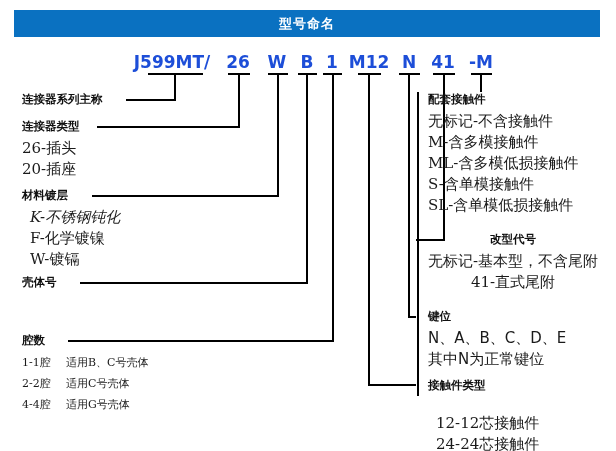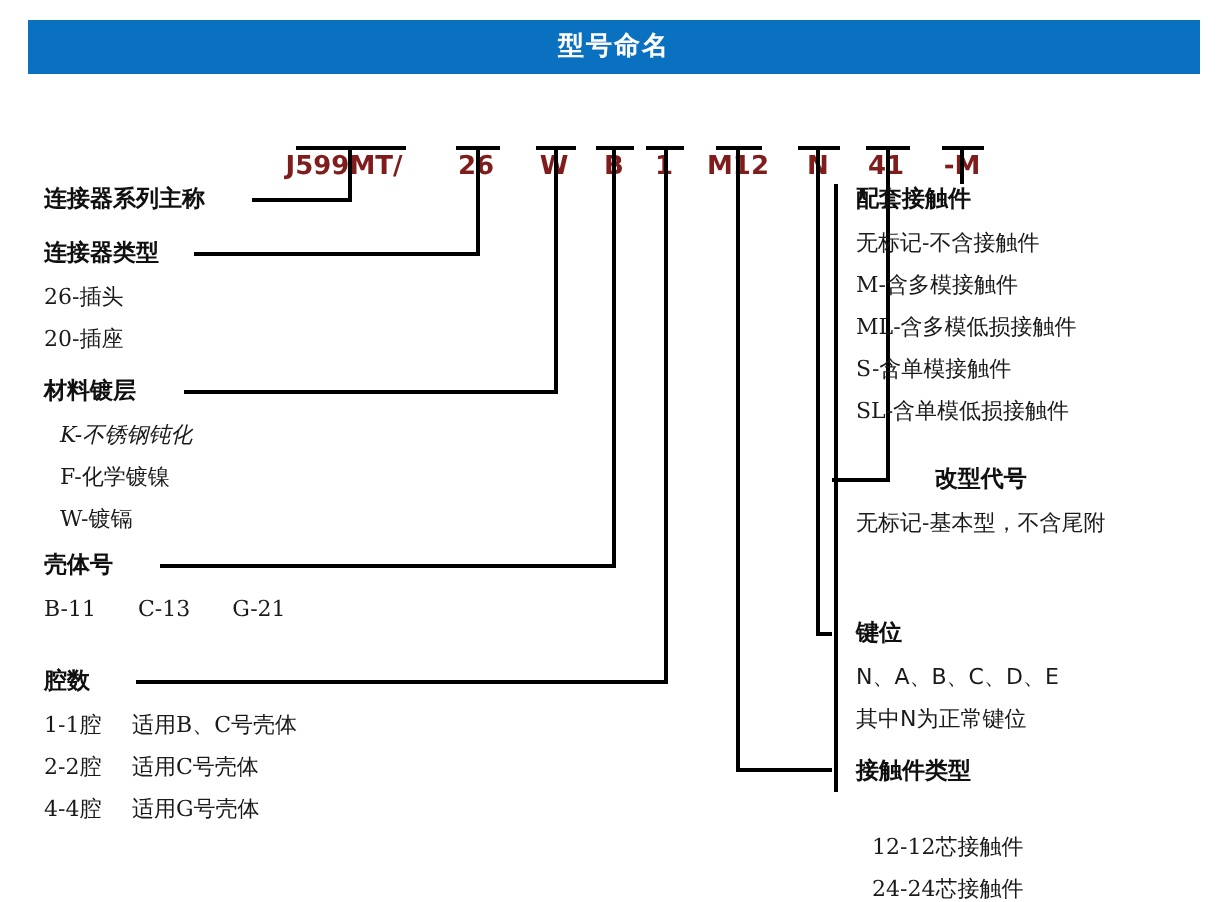--- a/index.html
+++ b/index.html
@@ -48,27 +48,26 @@
   .code-row {
     position: absolute;
     left: 0;
     top: 52px;
     width: 616px;
     height: 18px;
   }
   .code-seg {
     position: absolute;
     top: 0;
-    font-size: 13px;
+    font-size: 17px;
     font-weight: 700;
-    color: #7f1d1d;
+    color: #1d4ed8;
     font-family: "DejaVu Sans", "Liberation Sans", sans-serif;
     white-space: nowrap;
     transform: translateX(-50%);
-    margin-top: 24px;
   }
 
   
   #leaders {
     position: absolute;
     left: 0;
     top: 0;
     width: 616px;
     height: 451px;
     pointer-events: none;
@@ -80,21 +79,21 @@
   }
   .blk-head {
     font-size: 11.5px;
     font-weight: 700;
     color: #101010;
     font-family: "DejaVu Sans", "Liberation Sans", sans-serif;
     white-space: nowrap;
     line-height: 14px;
   }
   .blk-line {
-    font-size: 11px;
+    font-size: 15px;
     color: #1a1a1a;
     font-family: "DejaVu Serif", "Liberation Serif", serif;
     white-space: nowrap;
     line-height: 21px;
   }
   .blk-line.sans {
     font-family: "DejaVu Sans", "Liberation Sans", sans-serif;
   }
   .indent {
     padding-left: 8px;
@@ -184,21 +183,20 @@
 
   <div class="block" style="left:22px; top:188px;">
     <div class="blk-head">材料镀层</div>
     <div class="blk-line indent" style="margin-top:5px;font-style:italic;">K-不锈钢钝化</div>
     <div class="blk-line indent">F-化学镀镍</div>
     <div class="blk-line indent">W-镀镉</div>
   </div>
 
   <div class="block" style="left:22px; top:275px;">
     <div class="blk-head">壳体号</div>
-    <div class="shell-row" style="margin-top:5px;">B-11      C-13      G-21</div>
   </div>
 
   <div class="block" style="left:22px; top:333px;">
     <div class="blk-head">腔数</div>
     <div class="cav-row" style="margin-top:5px;">
       <span class="cav-code">1-1腔</span><span>适用B、C号壳体</span>
     </div>
     <div class="cav-row">
       <span class="cav-code">2-2腔</span><span>适用C号壳体</span>
     </div>
@@ -212,20 +210,21 @@
     <div class="blk-line" style="margin-top:5px;">无标记-不含接触件</div>
     <div class="blk-line">M-含多模接触件</div>
     <div class="blk-line">ML-含多模低损接触件</div>
     <div class="blk-line">S-含单模接触件</div>
     <div class="blk-line">SL-含单模低损接触件</div>
   </div>
 
   <div class="block" style="left:428px; top:232px;text-align:center;">
     <div class="blk-head">改型代号</div>
     <div class="blk-line" style="margin-top:5px;">无标记-基本型，不含尾附</div>
+    <div class="blk-line">41-直式尾附</div>
   </div>
 
   <div class="block" style="left:428px; top:309px;">
     <div class="blk-head">键位</div>
     <div class="blk-line sans" style="margin-top:5px;">N、A、B、C、D、E</div>
     <div class="blk-line sans">其中N为正常键位</div>
   </div>
 
   <div class="block" style="left:428px; top:378px;">
     <div class="blk-head">接触件类型</div>

